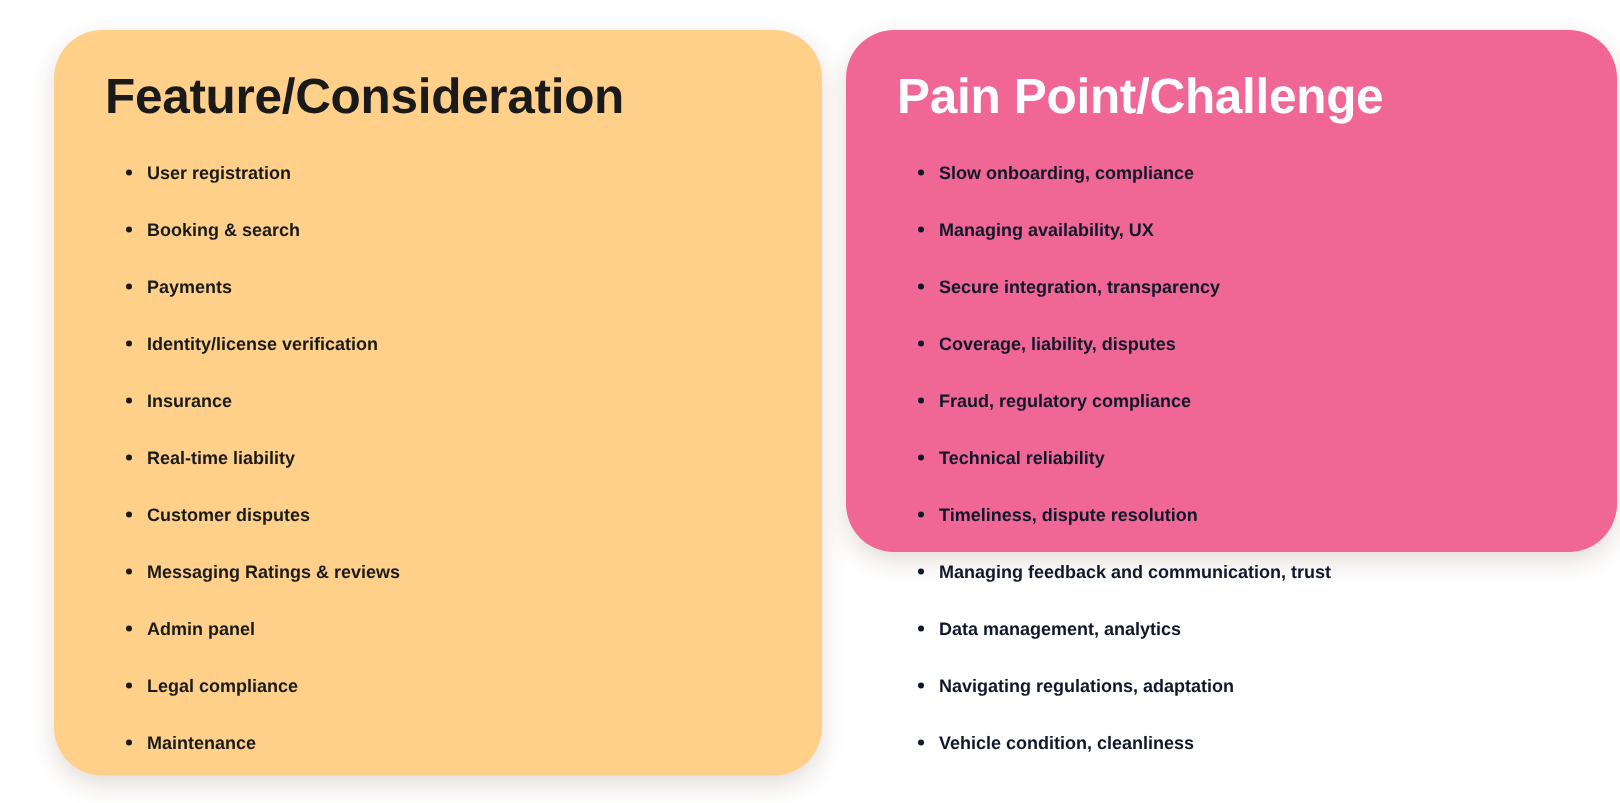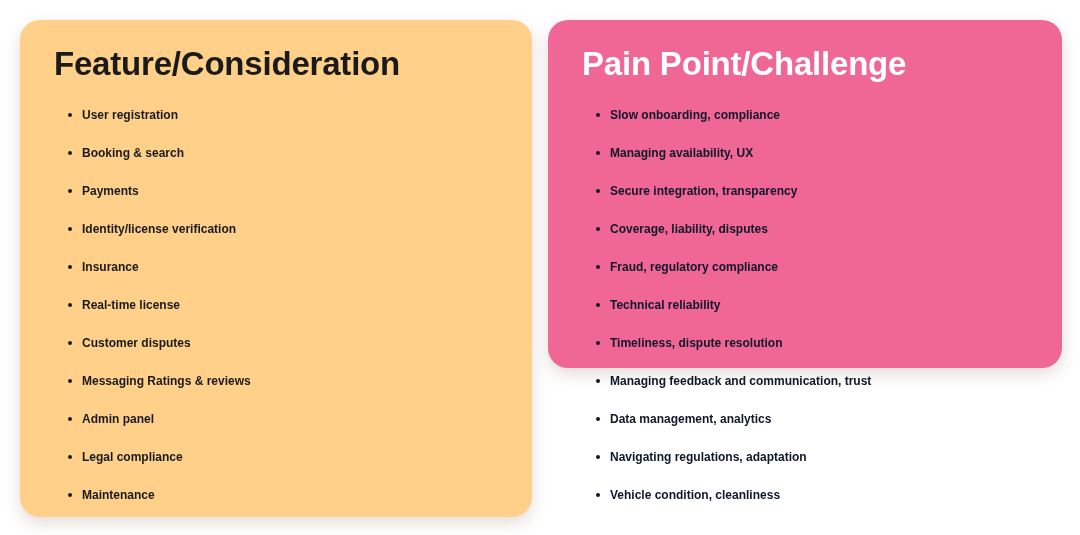--- a/index.html
+++ b/index.html
@@ -18,24 +18,25 @@
   .board {
     position: relative;
     width: 1080px;
     height: 535px;
     box-sizing: border-box;
   }
 
   .card {
     position: absolute;
     top: 20px;
-    border-radius: 20px;
+    border-radius: 32px;
     box-sizing: border-box;
     padding: 26px 26px 18px 16px;
     box-shadow: 0 6px 16px rgba(120, 80, 60, 0.20);
+    margin-left: 16px;
   }
 
   .card-left {
     left: 20px;
     width: 512px;
     height: 497px;
     background: #ffd08a;
   }
 
   .card-right {
@@ -93,21 +94,21 @@
 <div class="board">
 
   <section class="card card-left">
     <h1 class="card-title">Feature/Consideration</h1>
     <ul class="bullet-list">
       <li>User registration</li>
       <li>Booking &amp; search</li>
       <li>Payments</li>
       <li>Identity/license verification</li>
       <li>Insurance</li>
-      <li>Real-time license</li>
+      <li>Real-time liability</li>
       <li>Customer disputes</li>
       <li>Messaging Ratings &amp; reviews</li>
       <li>Admin panel</li>
       <li>Legal compliance</li>
       <li>Maintenance</li>
     </ul>
   </section>
 
   <section class="card card-right">
     <h1 class="card-title">Pain Point/Challenge</h1>

